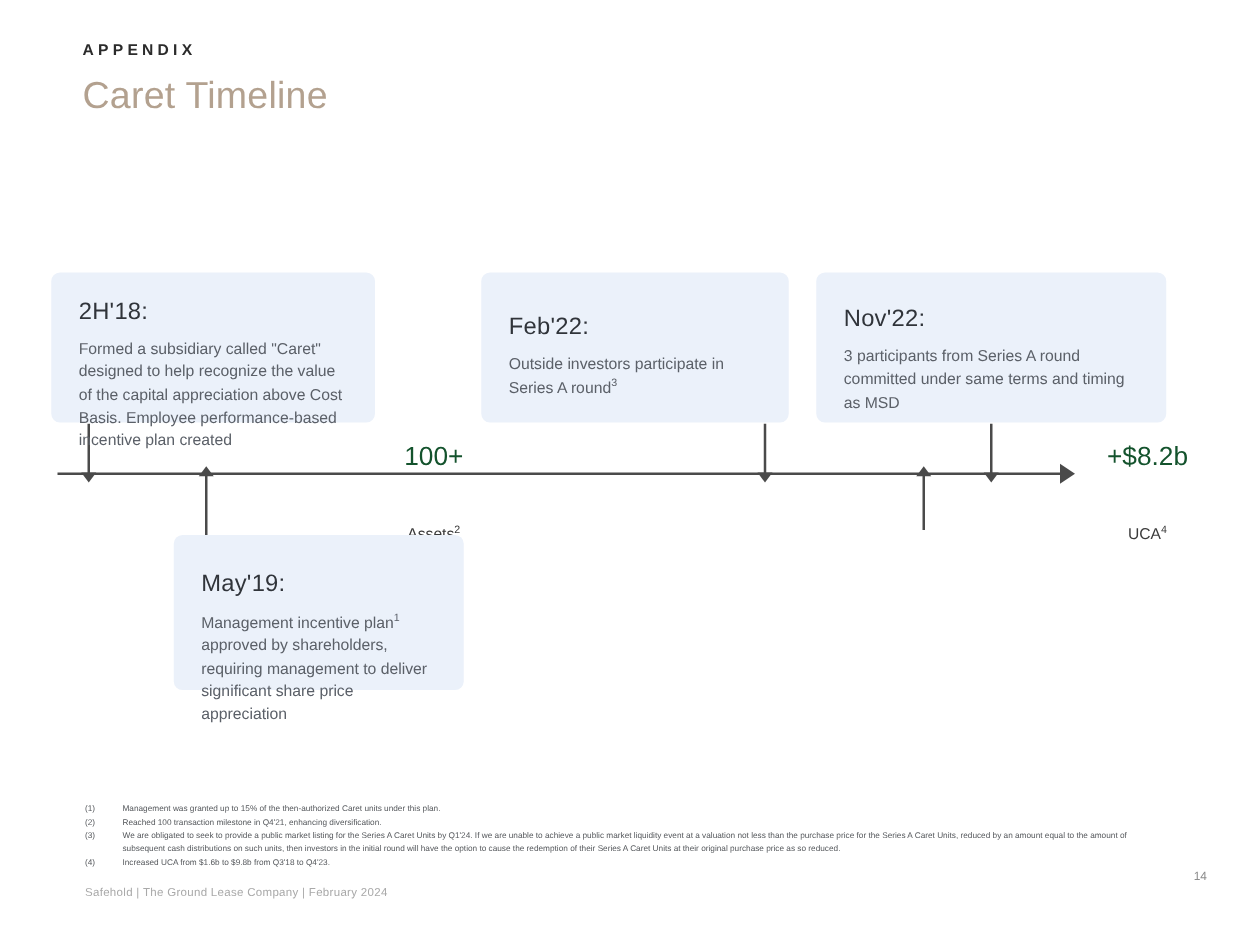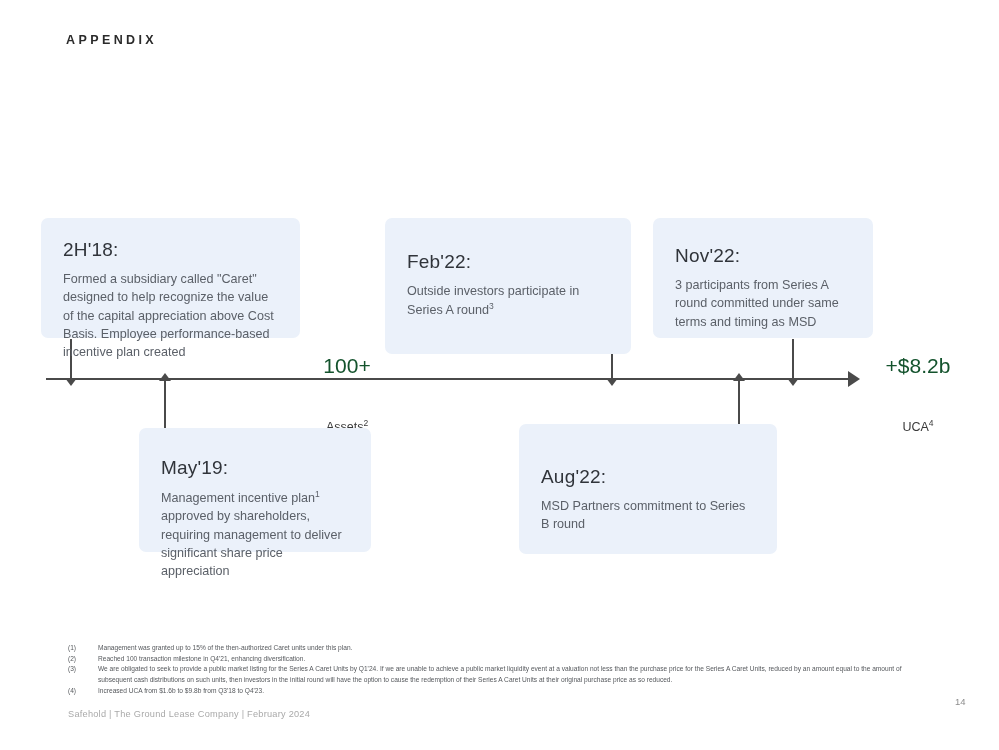--- a/index.html
+++ b/index.html
@@ -128,22 +128,22 @@
   }
   .card .card-body {
     margin-top: 9px;
     font-size: 12.6px;
     line-height: 1.45;
     color: #5b6068;
   }
   .card .card-body sup { font-size: 8.5px; vertical-align: super; }
 
   #card-2h18  { left: 41px;  top: 218px; width: 259px; height: 120px; padding-top: 21px; }
-  #card-feb22 { left: 385px; top: 218px; width: 246px; height: 136px; padding-top: 33px; }
-  #card-nov22 { left: 653px; top: 218px; width: 220px; height: 120px; padding-top: 27px; }
+  #card-feb22 { left: 385px; top: 218px; width: 246px; height: 120px; padding-top: 33px; }
+  #card-nov22 { left: 653px; top: 218px; width: 280px; height: 120px; padding-top: 27px; }
   #card-may19 { left: 139px; top: 428px; width: 232px; height: 124px; padding-top: 29px; }
   #card-aug22 { left: 519px; top: 424px; width: 258px; height: 130px; padding-top: 42px; }
 
   
   .footnotes {
     position: absolute;
     left: 68px;
     top: 643px;
     width: 860px;
     font-size: 6.6px;
@@ -169,20 +169,21 @@
     font-size: 9.5px;
     color: #8d8d8d;
   }
 </style>
 </head>
 <body>
 
 <div class="slide">
 
   <div class="eyebrow">APPENDIX</div>
+  <div class="page-title">Caret Timeline</div>
 
 
   <div class="axis-line"></div>
   <div class="axis-arrow"></div>
 
   <div class="conn down" style="left:70px;  top:339px; height:40px;">
       <span class="head"></span>
     </div>
   <div class="conn up" style="left:164px; top:380px; height:48px;">
       <span class="head"></span>
@@ -220,24 +221,20 @@
   <div class="card" id="card-nov22">
     <div class="card-title">Nov'22:</div>
     <div class="card-body">3 participants from Series A round committed under same terms and timing as MSD</div>
   </div>
 
   <div class="card" id="card-may19">
     <div class="card-title">May'19:</div>
     <div class="card-body"><span>Management incentive plan</span><sup>1</sup><span> approved by shareholders, requiring management to deliver significant share price appreciation</span></div>
   </div>
 
-  <div class="card" id="card-aug22">
-    <div class="card-title">Aug'22:</div>
-    <div class="card-body">MSD Partners commitment to Series B round</div>
-  </div>
 
   <div class="footnotes">
     <div class="fn-row">
       <span class="fn-num">(1)</span>
       <span class="fn-text">Management was granted up to 15% of the then-authorized Caret units under this plan.</span>
     </div>
     <div class="fn-row">
       <span class="fn-num">(2)</span>
       <span class="fn-text">Reached 100 transaction milestone in Q4'21, enhancing diversification.</span>
     </div>

